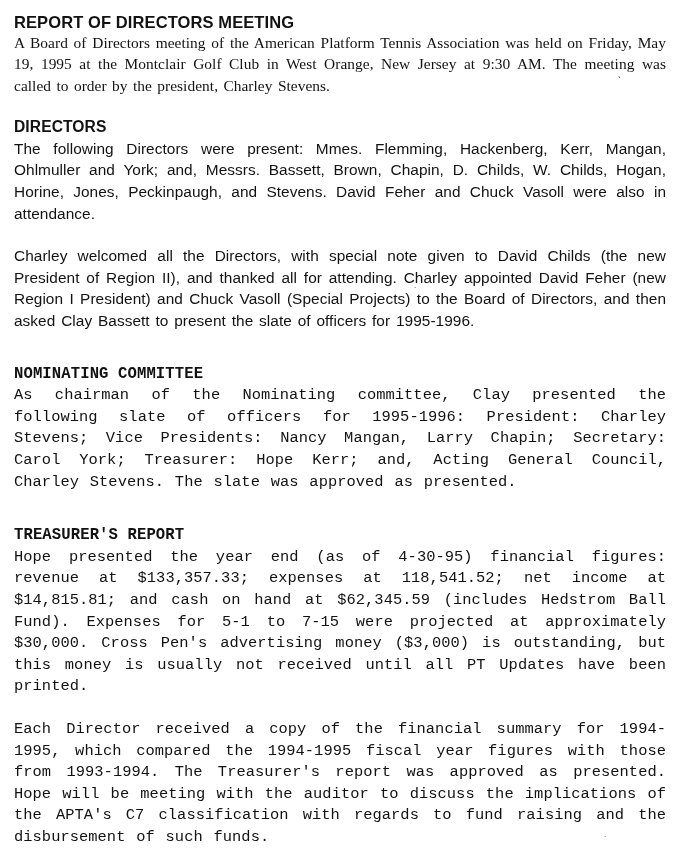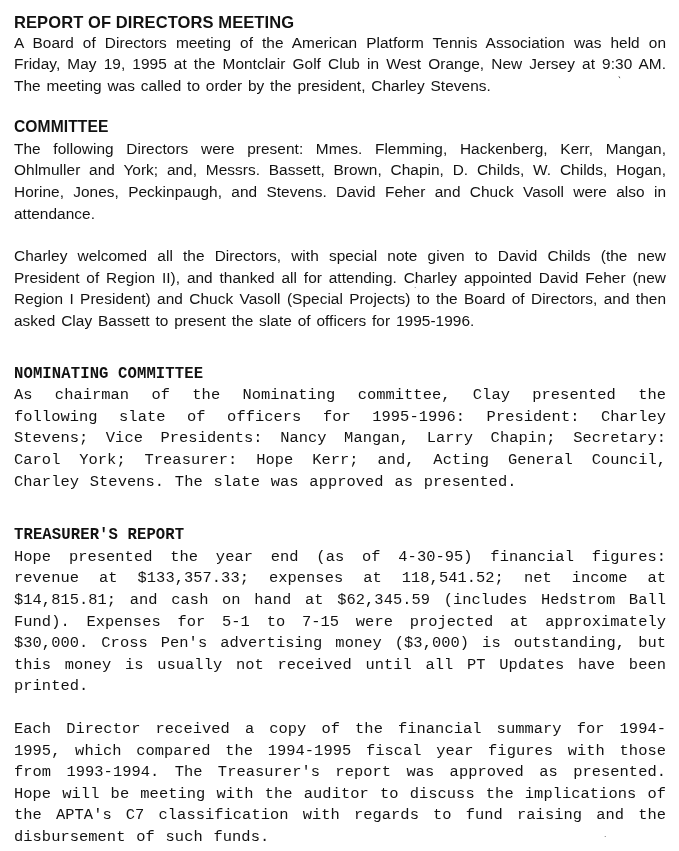--- a/index.html
+++ b/index.html
@@ -24,20 +24,21 @@
   }
   .doc-header {
     font-weight: 700;
     font-size: 16.5px;
     line-height: 18.5px;
     letter-spacing: 0.1px;
   }
   .doc-header div { margin: 0; }
   .intro {
     margin-top: 39px;
+    font-family: Liberation Serif, serif;
   }
   p.body-par {
     margin: 0;
     font-size: 15.4px;
     line-height: 21.6px;
     text-align: justify;
     letter-spacing: 0.05px;
     word-spacing: 1.5px;
   }
   p.body-par.par-gap {
@@ -69,21 +70,21 @@
 
 <div class="page">
 
   <header class="doc-header">
     <div>REPORT OF DIRECTORS MEETING</div>
   </header>
 
   <p class="body-par intro">A Board of Directors meeting of the American Platform Tennis Association was held on Friday, May 19, 1995 at the Montclair Golf Club in West Orange, New Jersey at 9:30 AM. The meeting was called to order by the president, Charley Stevens.</p>
 
   <section class="sec-gap">
-    <h2 class="sec-heading">COMMITTEE</h2>
+    <h2 class="sec-heading">DIRECTORS</h2>
     <p class="body-par">The following Directors were present: Mmes. Flemming, Hackenberg, Kerr, Mangan, Ohlmuller and York; and, Messrs. Bassett, Brown, Chapin, D. Childs, W. Childs, Hogan, Horine, Jones, Peckinpaugh, and Stevens.  David Feher and Chuck Vasoll were also in attendance.</p>
     <p class="body-par par-gap">Charley welcomed all the Directors, with special note given to David Childs (the new President of Region II), and thanked all for attending.  Charley appointed David Feher (new Region I President) and Chuck Vasoll (Special Projects) to the Board of Directors, and then asked Clay Bassett to present the slate of officers for 1995-1996.</p>
   </section>
 
   <section class="sec-gap-lg">
     <h2 class="sec-heading">NOMINATING COMMITTEE</h2>
     <p class="body-par">As chairman of the Nominating committee, Clay presented the following slate of officers for 1995-1996: President: Charley Stevens; Vice Presidents: Nancy Mangan, Larry Chapin; Secretary: Carol York; Treasurer: Hope Kerr; and, Acting General Council, Charley Stevens. The slate was approved as presented.</p>
   </section>
 
   <section class="sec-gap-lg">

